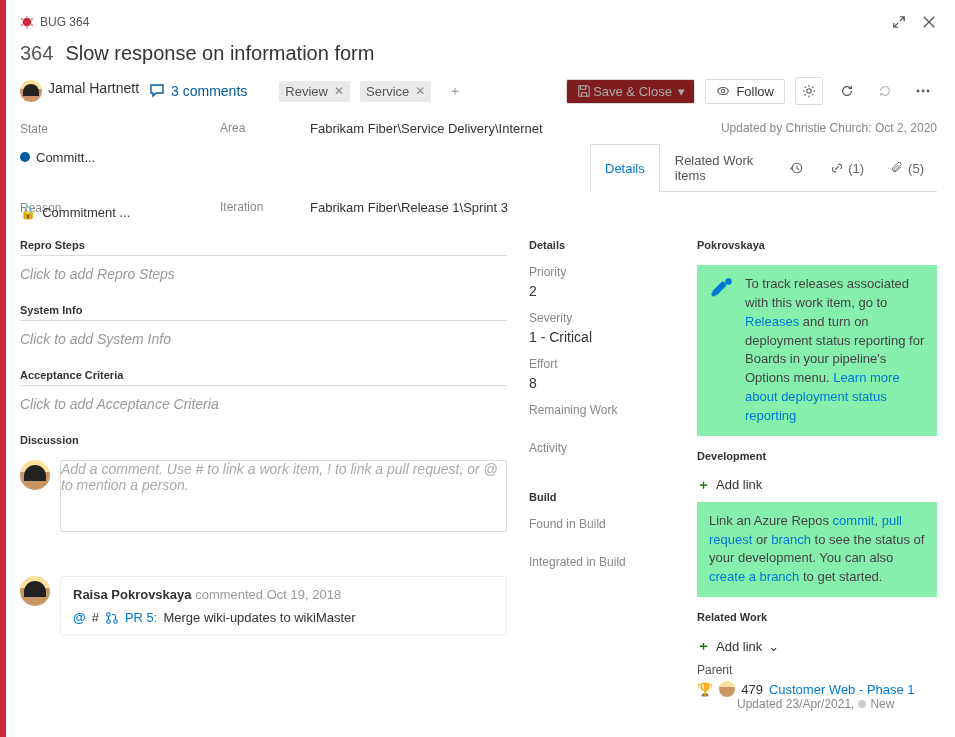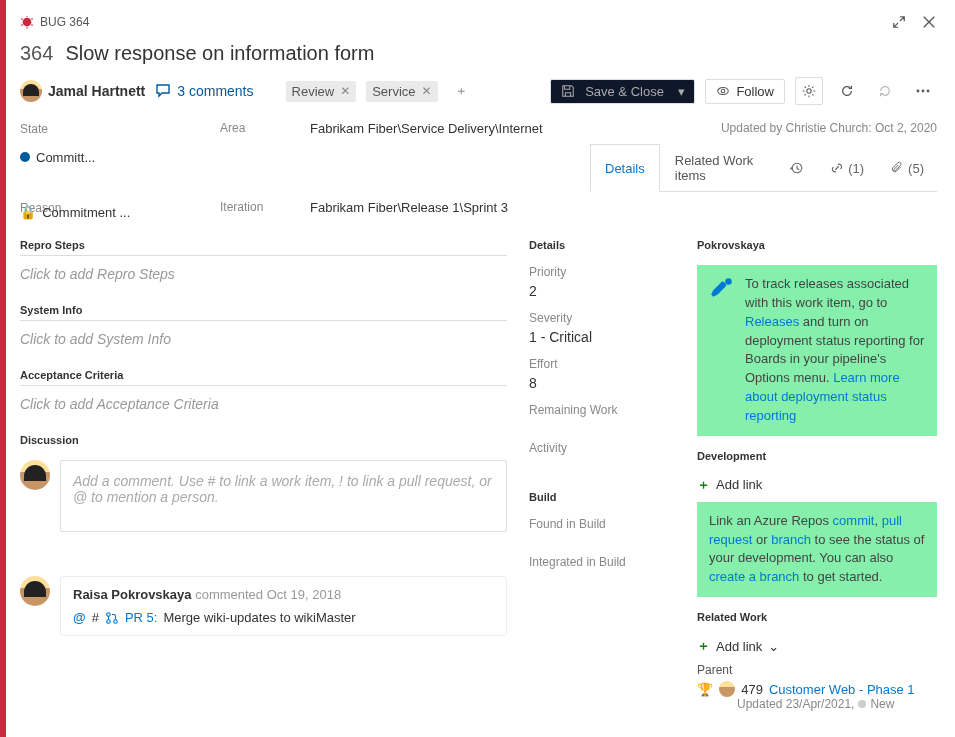--- a/index.html
+++ b/index.html
@@ -23,29 +23,29 @@
 .topbar-right { display: flex; gap: 14px; align-items: center; }
 .icon-btn { width: 16px; height: 16px; color: #555; cursor: pointer; display: flex; align-items: center; justify-content: center; }
 
 
 .title-row { display: flex; align-items: center; gap: 12px; margin-top: 8px; }
 .wi-id { font-size: 20px; color: #555; }
 .wi-title { font-size: 20px; font-weight: 400; color: #333; text-align: center; }
 
 
 .meta-row { display: flex; align-items: center; gap: 10px; margin-top: 10px; height: 32px; }
-.assignee { display: flex; align-items: center; gap: 6px; font-size: 14px; font-weight: bold; }
+.assignee { display: flex; align-items: flex-start; gap: 6px; font-size: 14px; }
 .avatar { width: 22px; height: 22px; border-radius: 50%; background: linear-gradient(180deg,#fce09b 40%,#c89664 40%); position: relative; overflow: hidden; }
 .avatar::before { content: ""; position: absolute; left: 3px; top: 4px; width: 16px; height: 12px; background: #222; border-radius: 8px 8px 0 0; }
 .comments { display: flex; align-items: center; gap: 6px; color: #005a9e; font-size: 14px; }
 .tag { background: #eaeaea; color: #555; padding: 3px 6px; border-radius: 2px; display: flex; align-items: center; gap: 6px; font-size: 13px; }
 .tag .x { color: #888; cursor: pointer; font-size: 12px; }
 .add-tag { color: #888; padding: 2px 6px; cursor: pointer; border: 1px solid transparent; }
 .spacer { flex: 1; }
-.save-btn { display: flex; align-items: flex-start; gap: 10px; background: #0f172a; color: #aaa; border: 1px solid #ddd; padding: 4px 10px; border-radius: 2px; font-size: 13px; }
+.save-btn { display: flex; align-items: flex-start; gap: 2px; background: #7f1d1d; color: #aaa; border: 1px solid #ddd; padding: 4px 10px; border-radius: 2px; font-size: 13px; }
 .save-btn .chev { margin-left: 4px; color: #aaa; }
 .follow-btn { display: flex; align-items: center; gap: 6px; border: 1px solid #ddd; padding: 4px 10px; border-radius: 2px; color: #333; font-size: 13px; }
 .tool-btn { width: 28px; height: 28px; display: flex; align-items: center; justify-content: center; border: 1px solid #ddd; border-radius: 2px; cursor: pointer; }
 .tool-btn.borderless { border: none; }
 
 
 .state-grid { display: grid; grid-template-columns: 200px 370px 1fr; margin-top: 14px; row-gap: 8px; font-size: 13px; }
 .field-label { color: #888; font-size: 12px; }
 .field-val { display: flex; align-items: center; gap: 6px; color: #333; }
 .dot { width: 10px; height: 10px; border-radius: 50%; background: #005a9e; }
@@ -75,21 +75,21 @@
 .add-link-btn { display: flex; align-items: center; gap: 6px; color: #333; font-size: 13px; cursor: pointer; margin-bottom: 8px; margin-top: 6px; }
 .plus { color: #107c10; font-weight: bold; }
 
 .rel-item { margin-top: 8px; font-size: 13px; }
 .rel-row { display: flex; align-items: center; gap: 6px; }
 .trophy { color: #6b2e9e; }
 .av-tiny { width: 16px; height: 16px; border-radius: 50%; background: linear-gradient(180deg,#fce09b 40%,#c89664 40%); }
 .rel-sub { color: #888; font-size: 12px; margin-left: 40px; display: flex; align-items: center; gap: 4px; }
 .dot-gray { width: 8px; height: 8px; border-radius: 50%; background: #ccc; }
 
-.discussion-box { border: 1px solid #ddd; border-radius: 2px; padding: 12px; color: #aaa; font-style: italic; font-size: 14px; min-height: 72px; margin-bottom: 20px; }
+.discussion-box { border: 1px solid #ddd; border-radius: 2px; color: #aaa; font-style: italic; font-size: 14px; min-height: 72px; margin-bottom: 20px; }
 .comment-row { display: flex; gap: 10px; }
 .comment-av { width: 30px; height: 30px; border-radius: 50%; background: linear-gradient(180deg,#fce09b 40%,#c89664 40%); flex-shrink: 0; position: relative; overflow: hidden; }
 .comment-av::before { content: ""; position: absolute; left: 4px; top: 5px; width: 22px; height: 16px; background: #222; border-radius: 11px 11px 0 0; }
 .comment-body { flex: 1; border: 1px solid #eee; border-radius: 3px; padding: 10px 12px; font-size: 13px; }
 .comment-head { margin-bottom: 8px; }
 .comment-author { font-weight: 700; text-align: right; }
 .comment-meta { color: #999; text-align: right; }
 .pr-line { display: flex; align-items: center; gap: 6px; color: #333; }
 .pr-link { color: #0078d4; }
 .at { color: #0078d4; font-weight: 600; }

